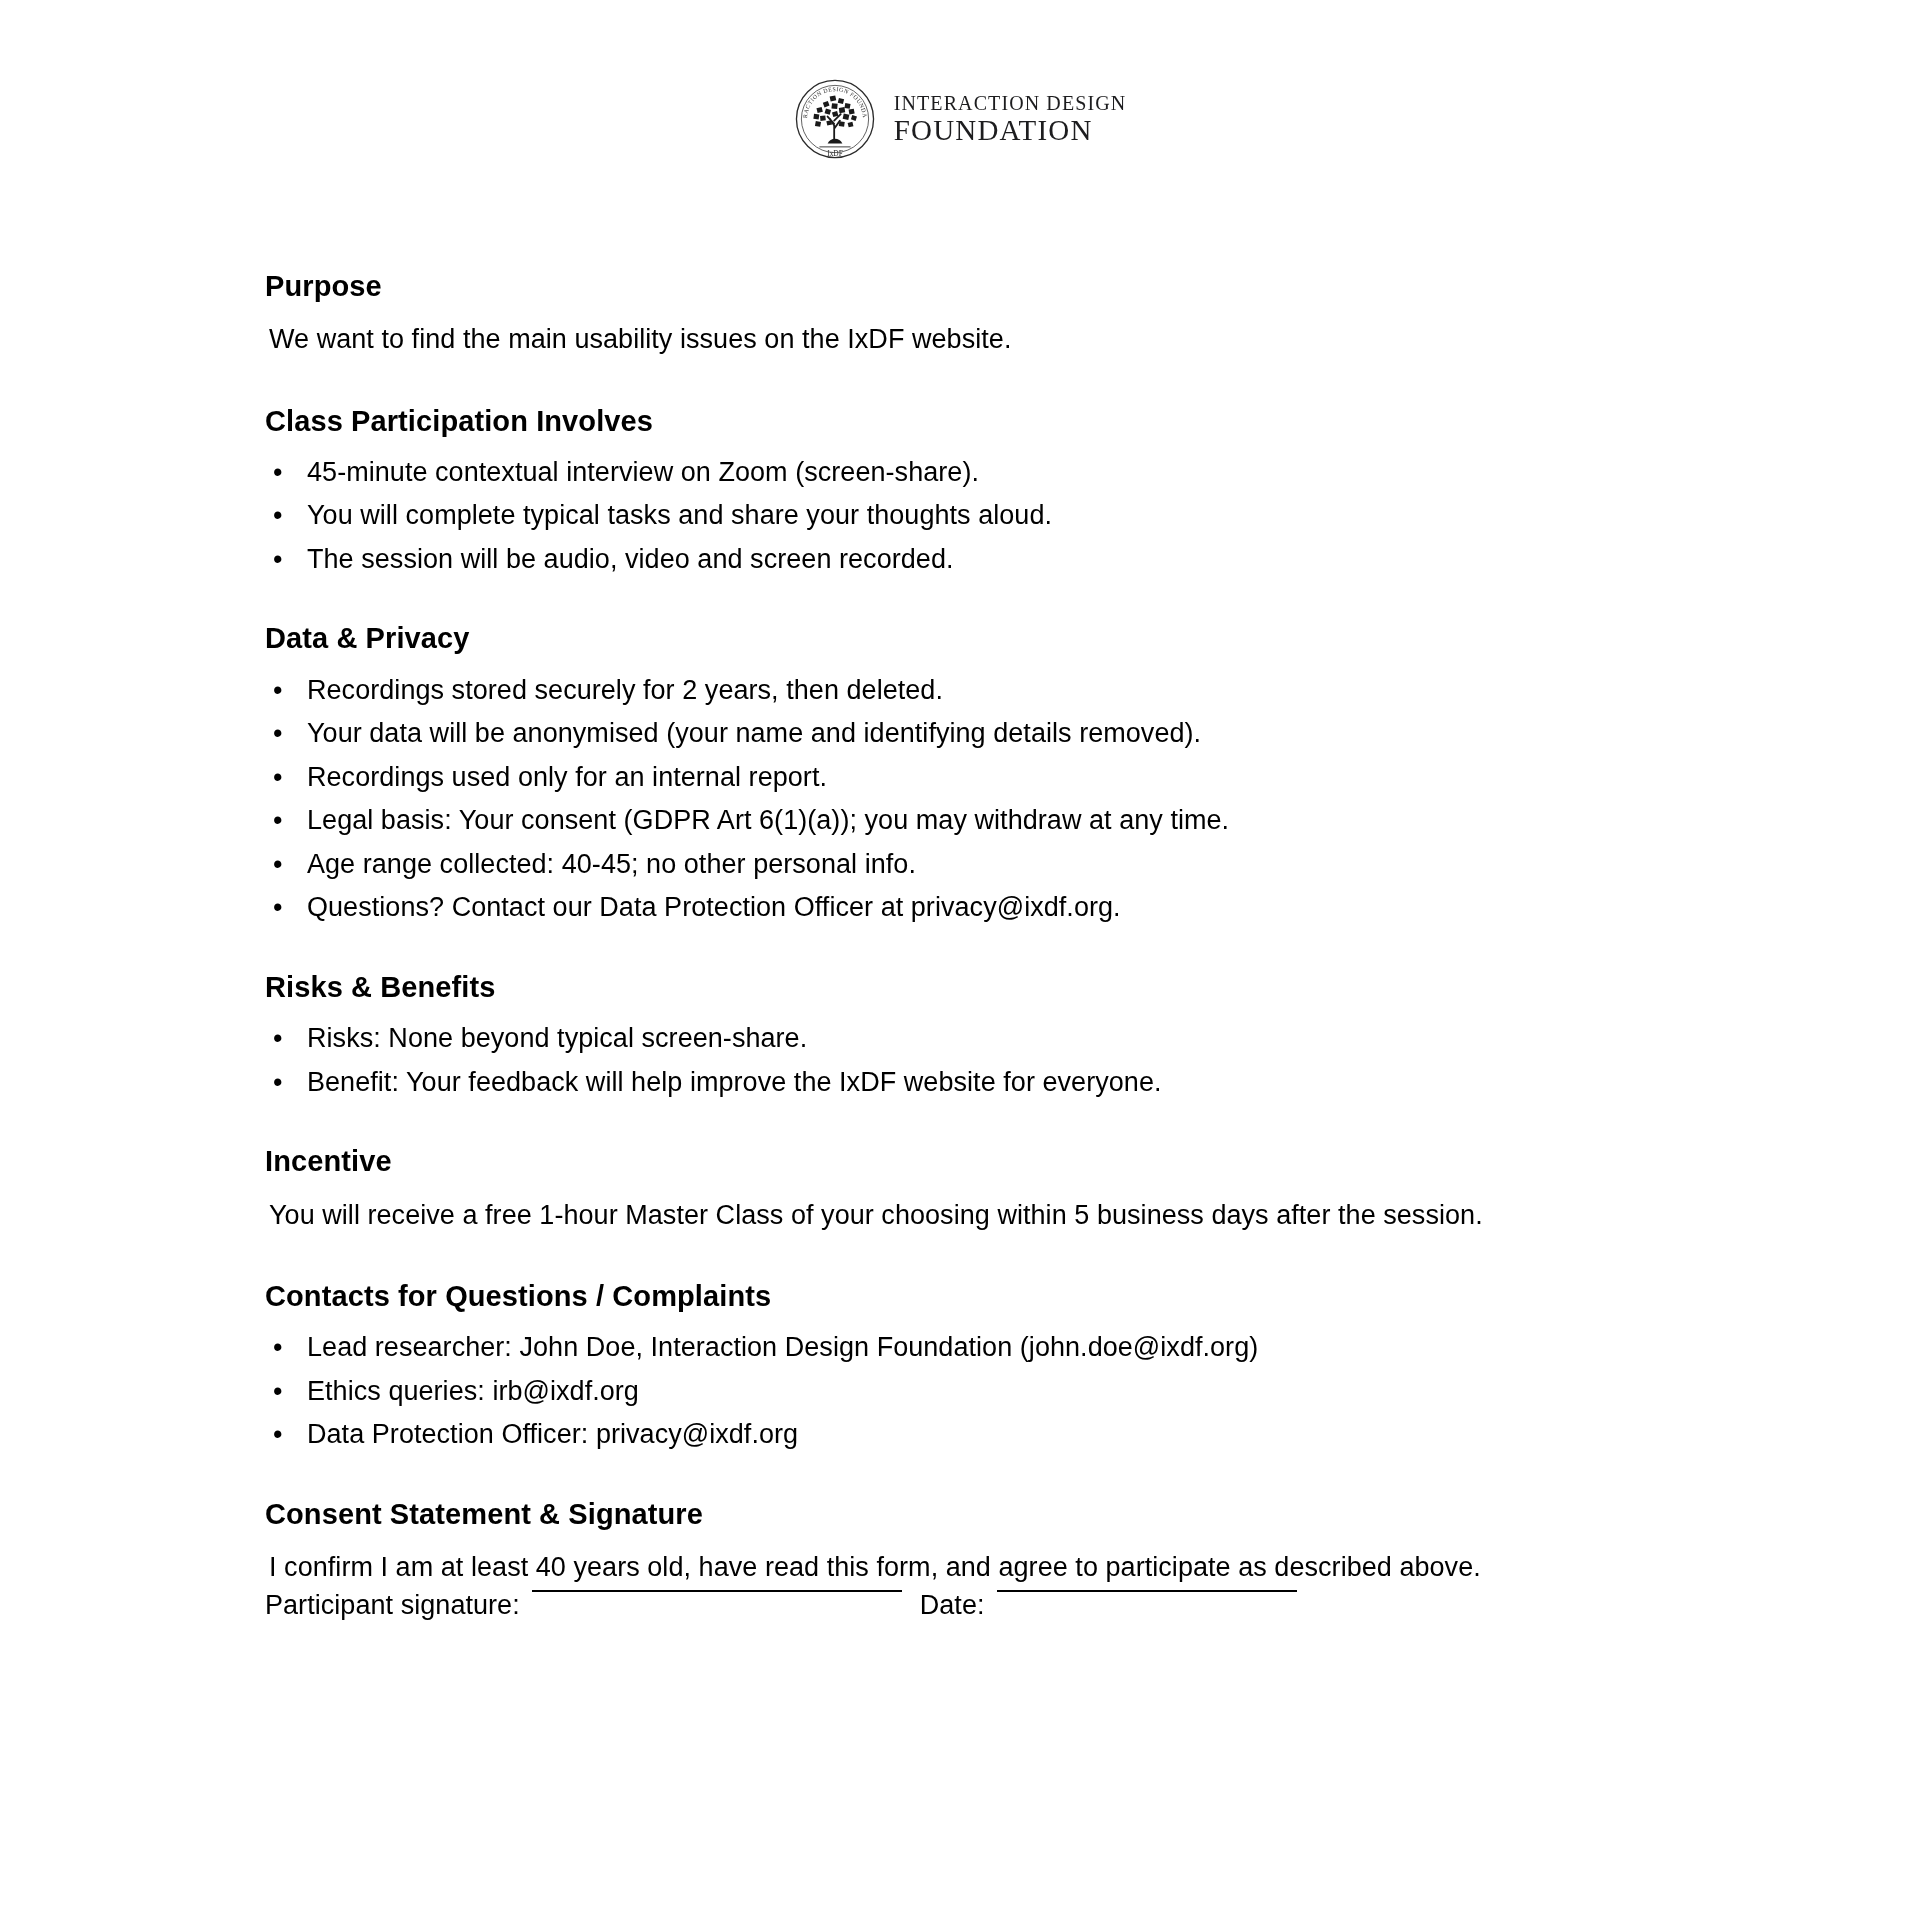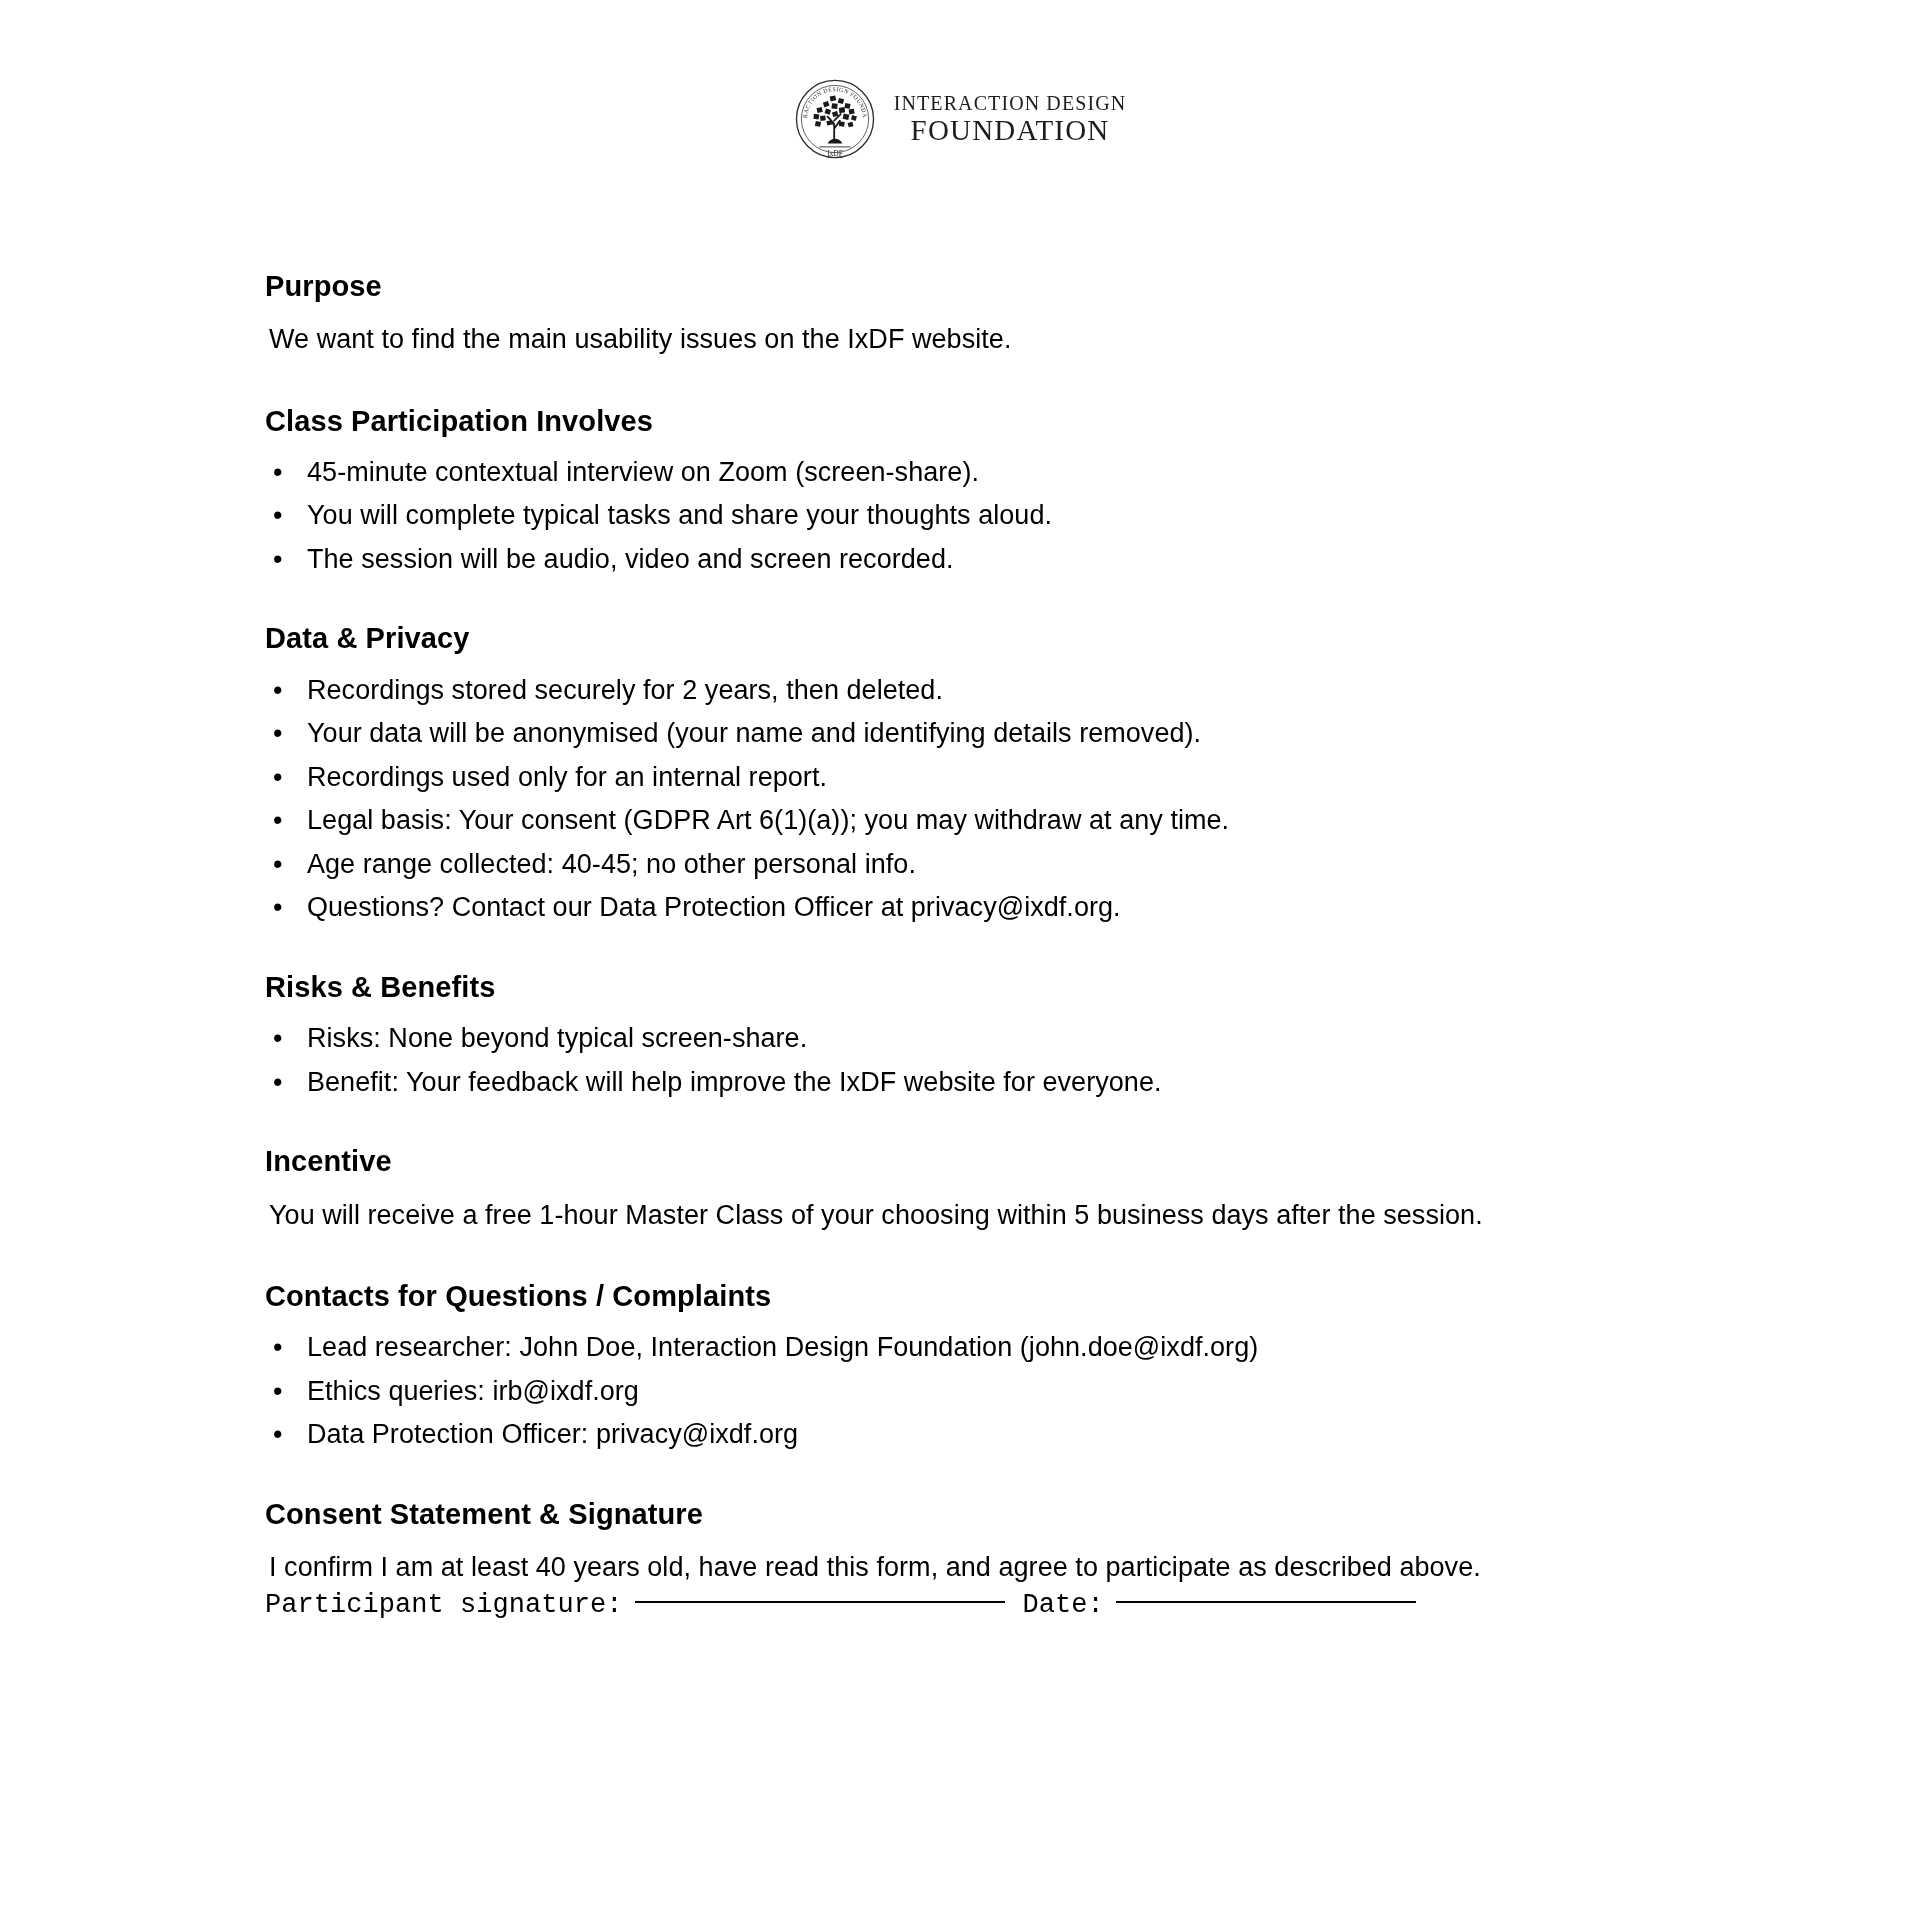--- a/index.html
+++ b/index.html
@@ -39,21 +39,20 @@
     width: 82px;
     height: 82px;
     flex: 0 0 auto;
   }
   .logo-wordmark {
     display: flex;
     flex-direction: column;
     justify-content: center;
     line-height: 1;
     color: #1d1d1f;
-    align-items: center;
   }
   .logo-line1 {
     font-family: "Liberation Serif", serif;
     font-size: 20px;
     letter-spacing: 1.1px;
     white-space: nowrap;
   }
   .logo-line2 {
     font-family: "Liberation Serif", serif;
     font-size: 29px;
@@ -112,24 +111,23 @@
     left: 8px;
     top: 0;
     font-size: 27px;
     line-height: 1.28;
   }
   ul.bullets li:last-child { padding-bottom: 0; }
 
   
   .signature-row {
     display: flex;
-    align-items: center;
+    align-items: flex-start;
     font-size: 27px;
     letter-spacing: 0.05px;
-    font-family: Liberation Mono, monospace;
   }
   .sig-label { white-space: nowrap; }
   .sig-rule {
     display: inline-block;
     border-bottom: 2px solid #000;
     height: 1px;
   }
   .sig-rule.signature { width: 370px; margin: 0 18px 7px 12px; }
   .sig-rule.date { width: 300px; margin: 0 0 7px 12px; }
 </style>

